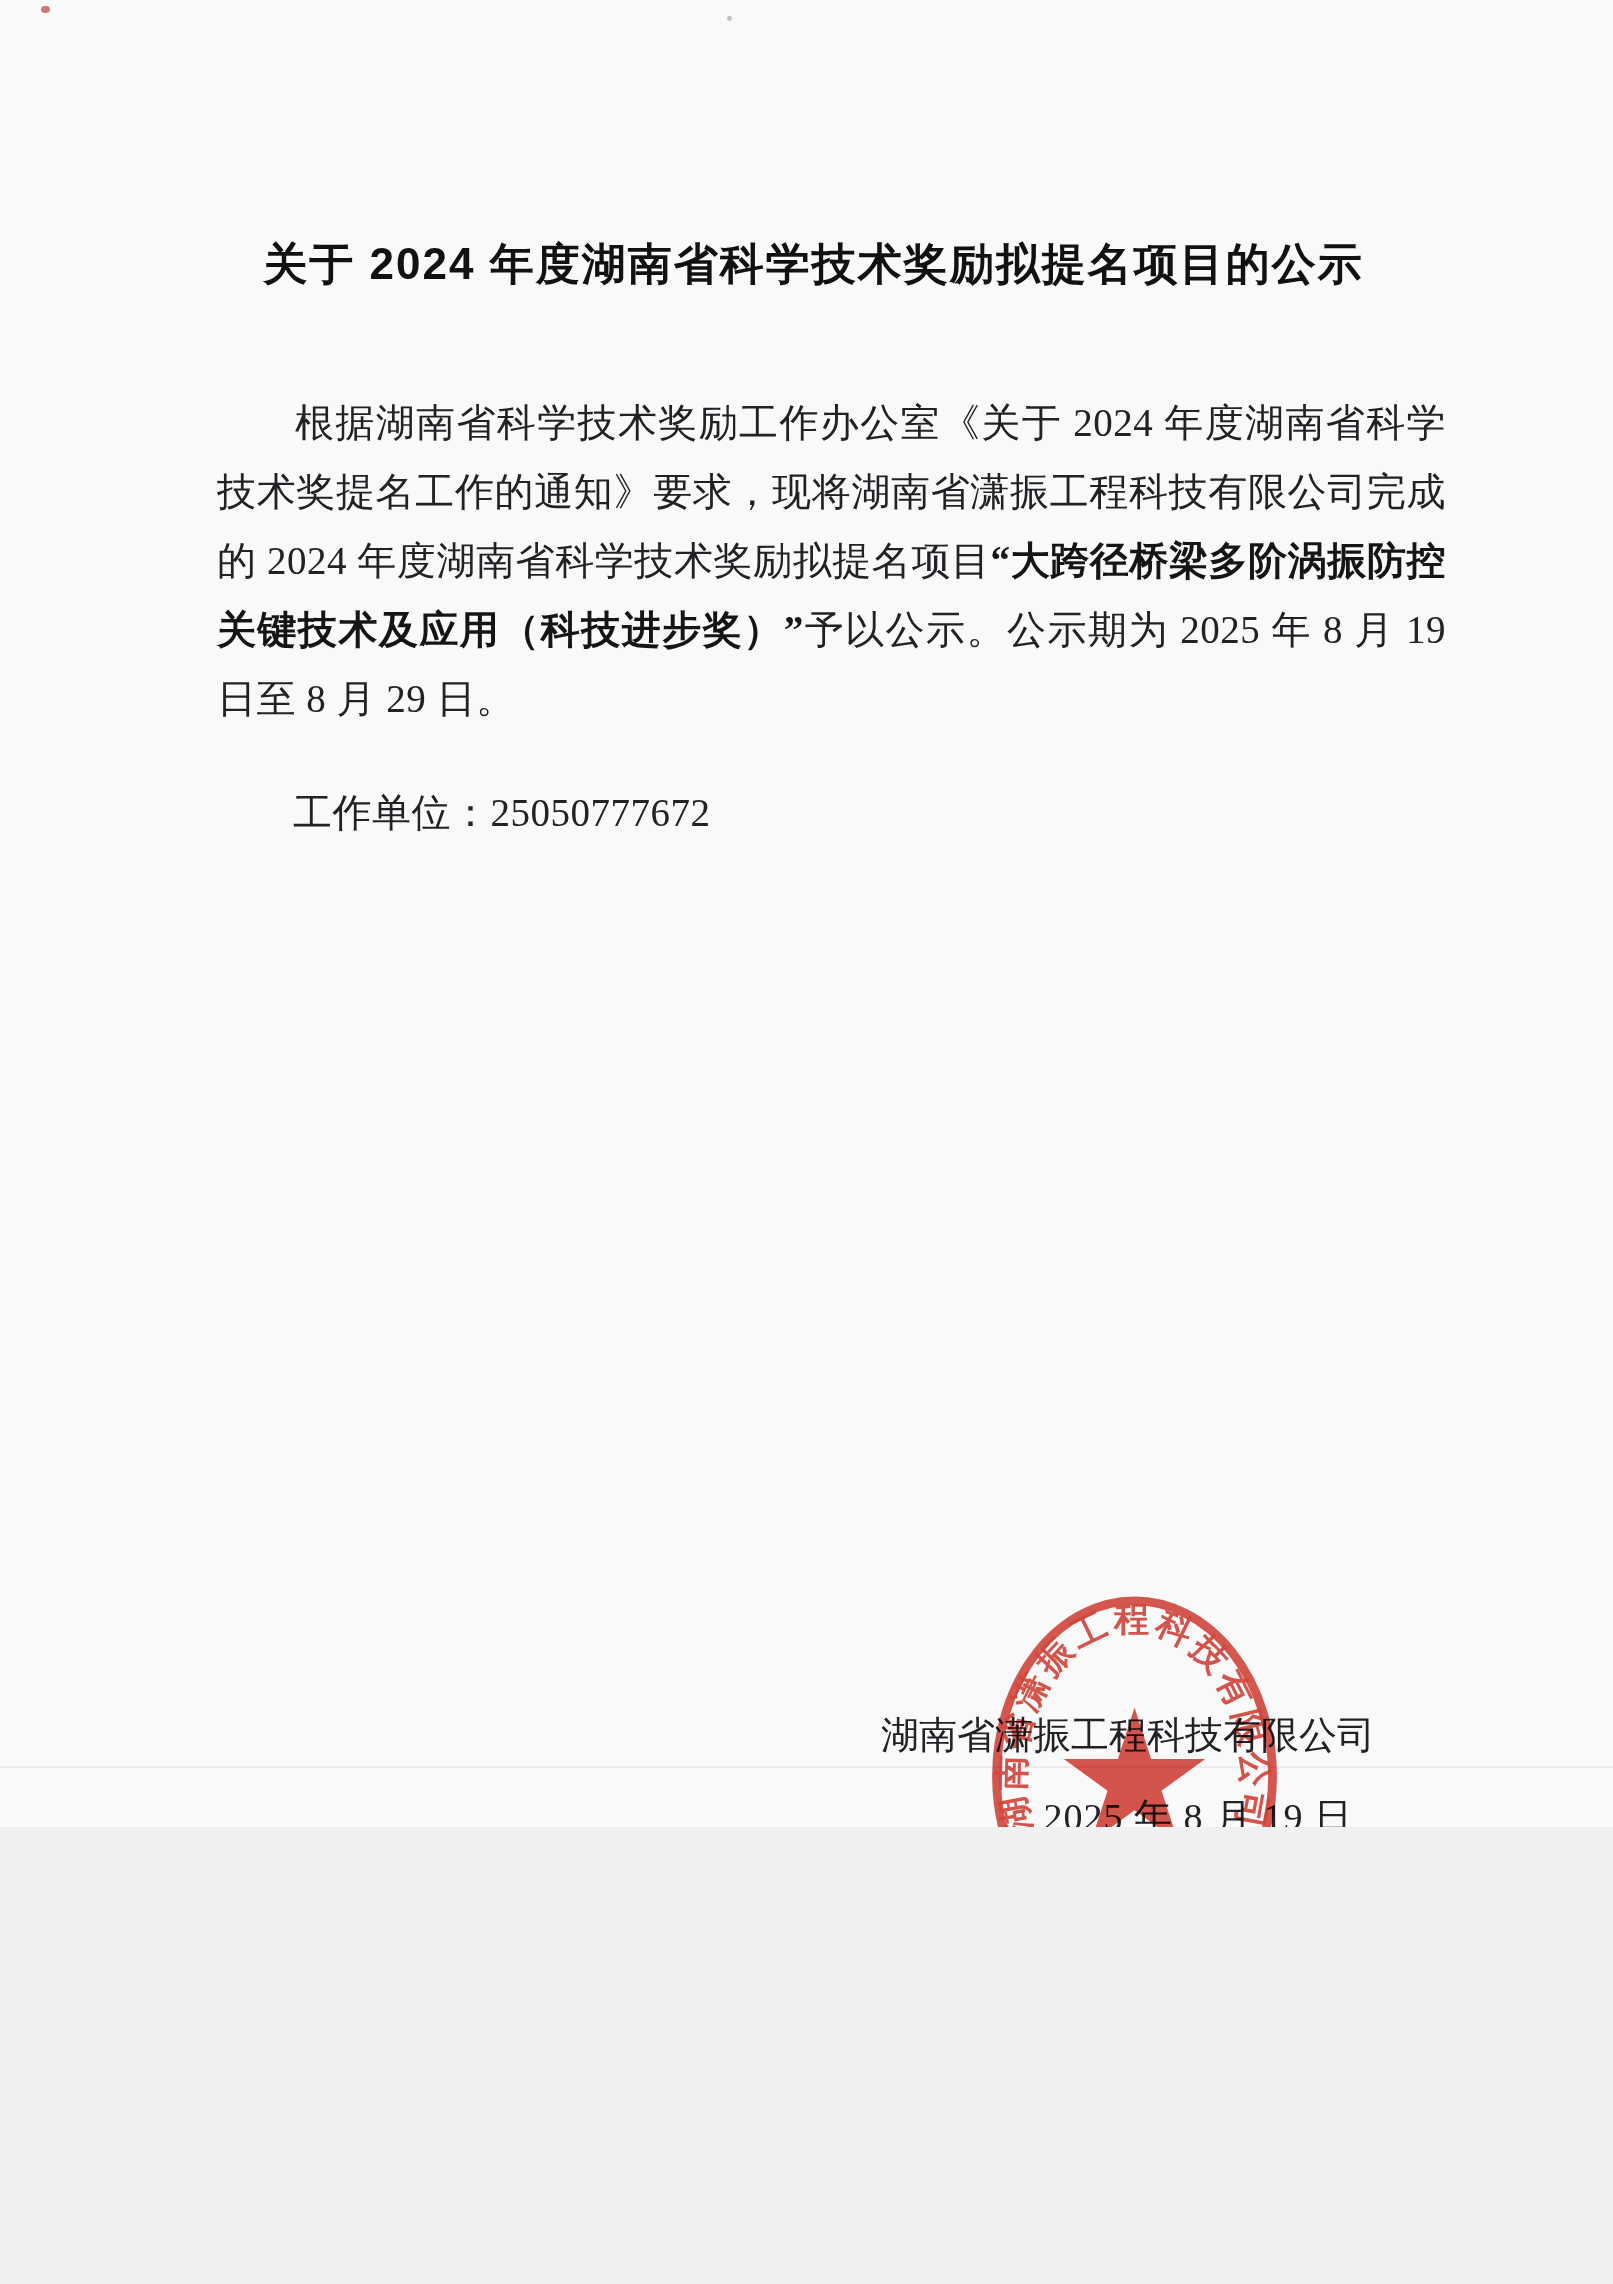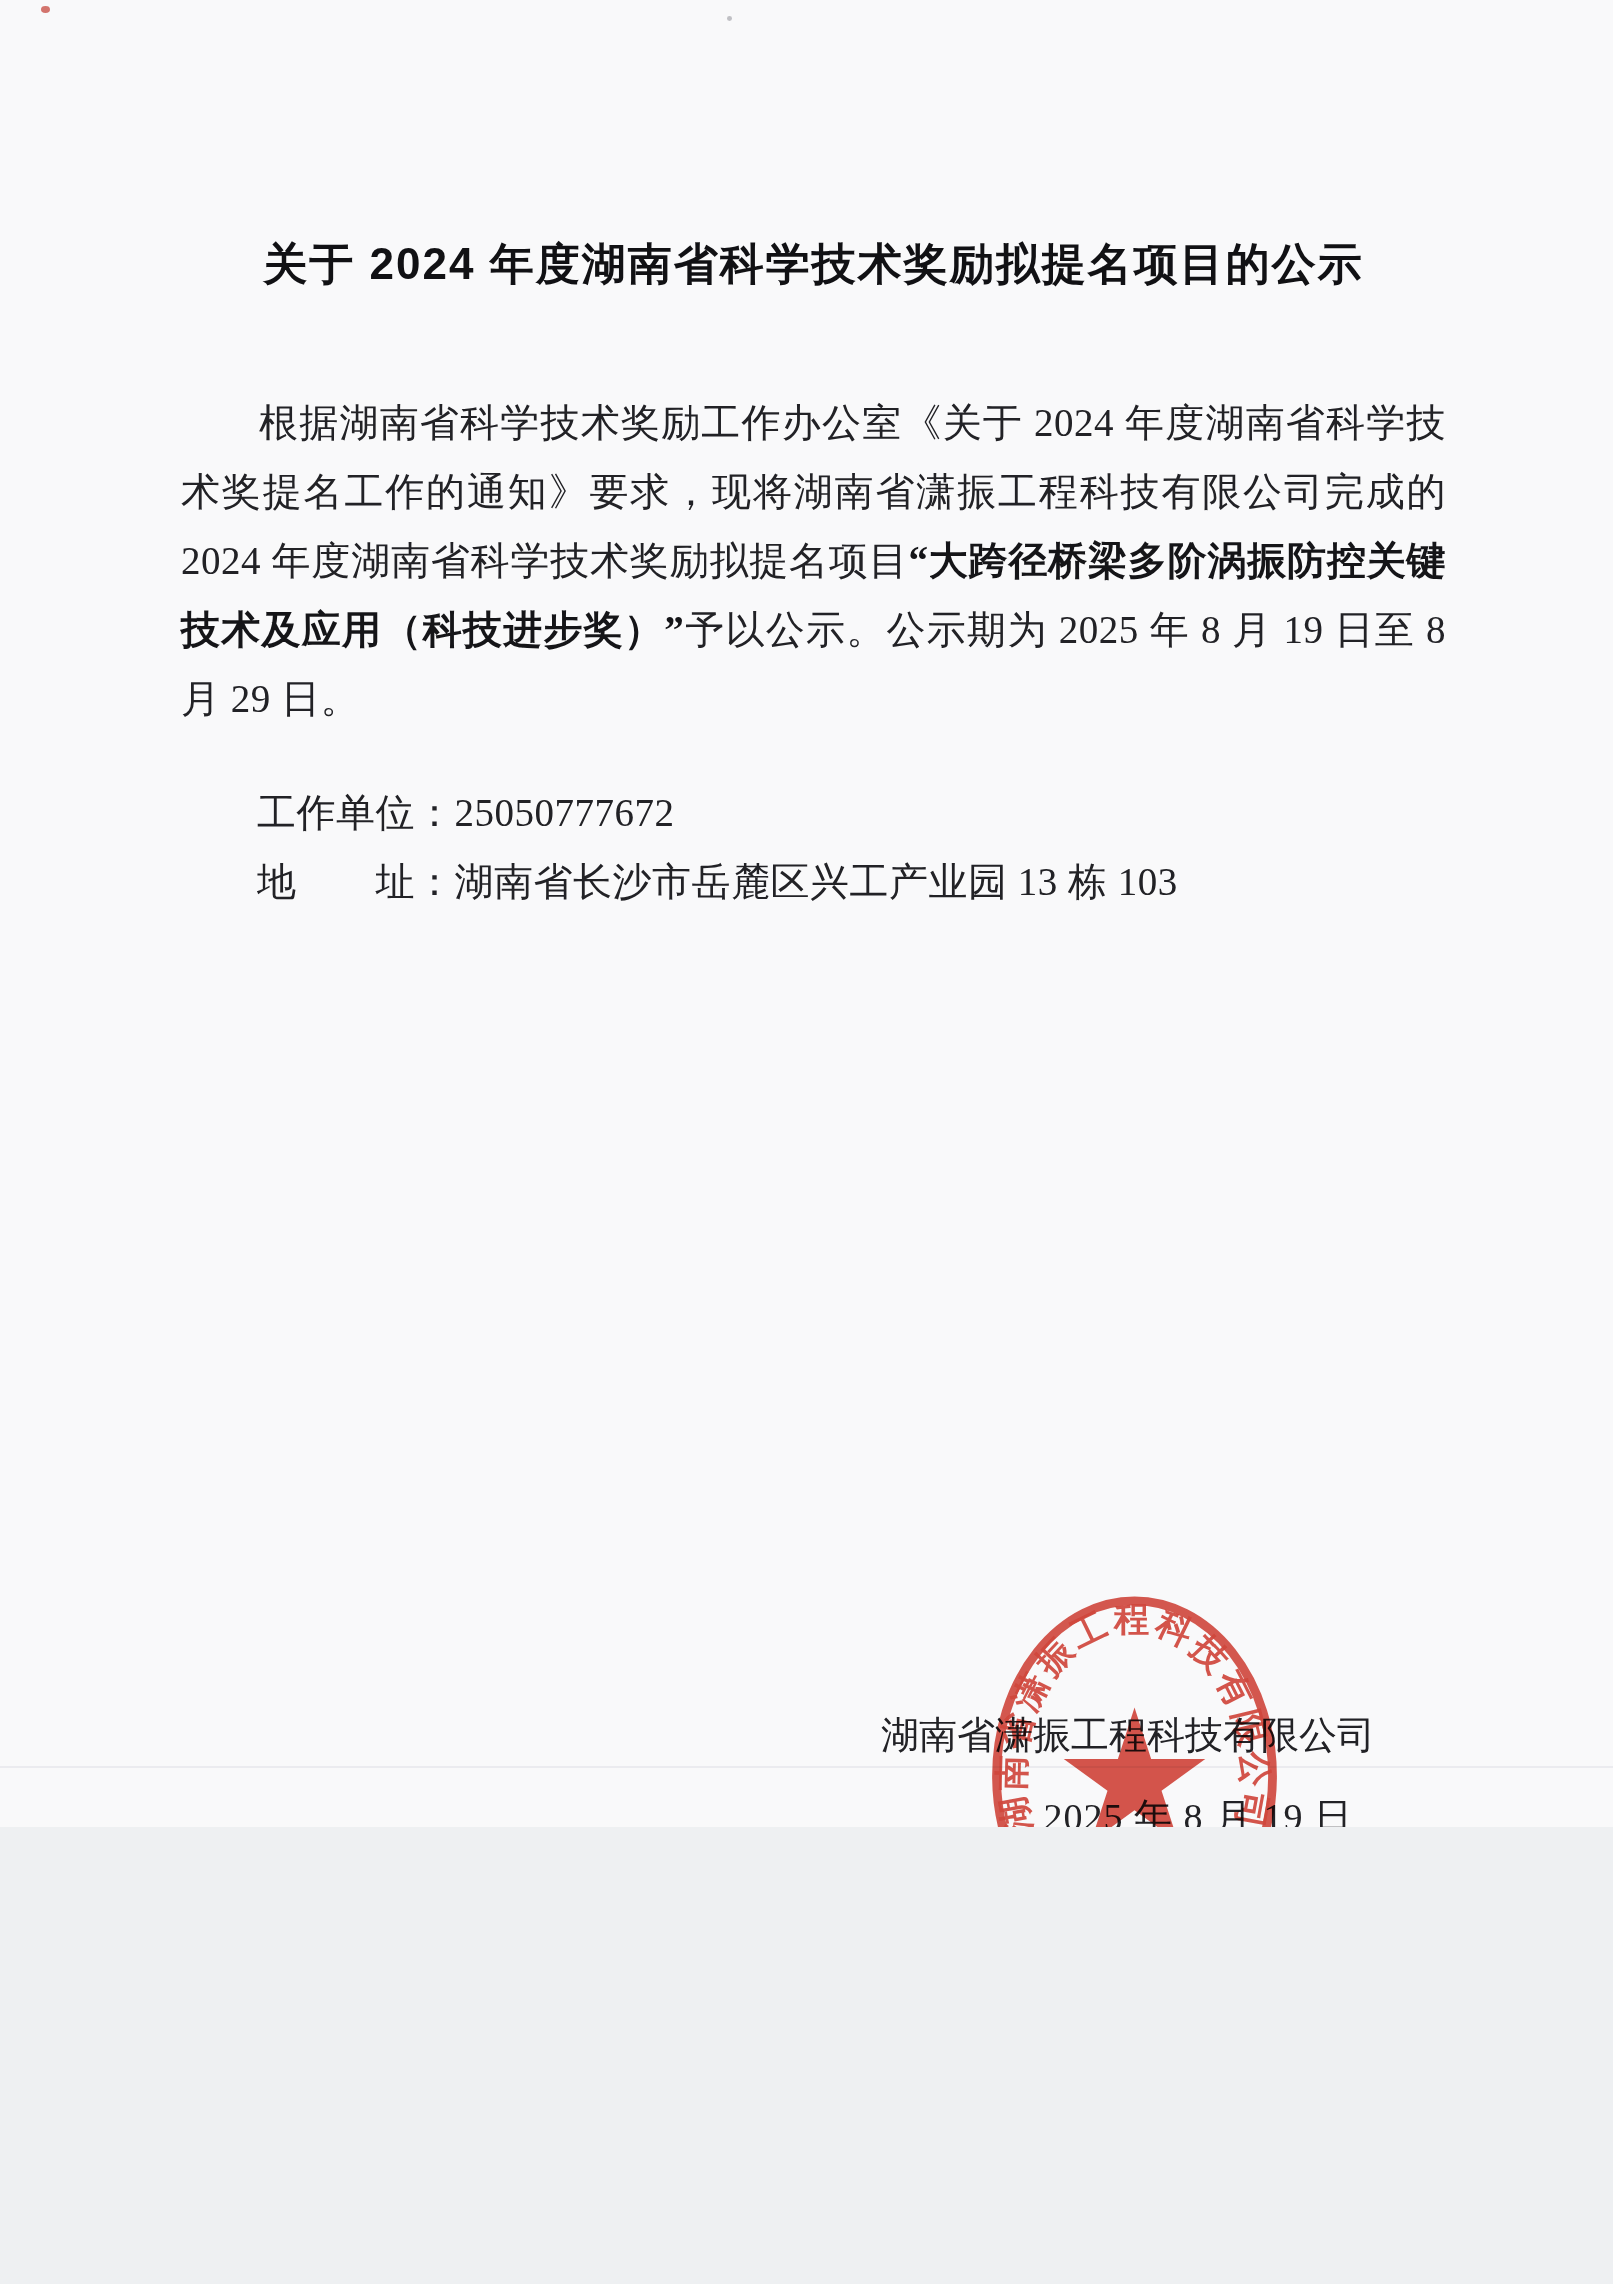--- a/index.html
+++ b/index.html
@@ -28,20 +28,21 @@
     line-height: 61px;
     color: #111114;
   }
   .body-text {
     margin-top: 94px;
     font-size: 39px;
     line-height: 69px;
     letter-spacing: 0.5px;
     text-align: justify;
     color: #222226;
+    margin-left: 36px;
   }
   .body-text p { margin: 0; text-indent: 2em; }
   .bold-seg { font-weight: bold; color: #151518; }
   .contacts { margin-top: 45px; padding-left: 76px; }
   .contact-line { font-size: 39px; line-height: 69px; letter-spacing: 0.5px; }
   .signature {
     position: absolute;
     top: 1710px; right: 238px;
     text-align: right;
     font-size: 38px;
@@ -73,21 +74,20 @@
   <div class="content">
 
     <div class="doc-title">关于 2024 年度湖南省科学技术奖励拟提名项目的公示</div>
 
     <div class="body-text">
       <p><span>根据湖南省科学技术奖励工作办公室《关于 2024 年度湖南省科学技术奖提名工作的通知》要求，现将湖南省潇振工程科技有限公司完成的 2024 年度湖南省科学技术奖励拟提名项目</span><span class="bold-seg">“大跨径桥梁多阶涡振防控关键技术及应用（科技进步奖）”</span><span>予以公示。公示期为 2025 年 8 月 19 日至 8 月 29 日。</span></p>
 
 
       <div class="contacts">
         <div class="contact-line"><span>工作单位：</span><span>25050777672</span></div>
-        <div class="contact-line"><span>地　　址：</span><span>湖南省长沙市岳麓区兴工产业园 13 栋 103</span></div>
       </div>
     </div>
   </div>
 
   <div class="signature">
     <div class="sig-company">湖南省潇振工程科技有限公司</div>
     <div class="sig-date">2025 年 8 月 19 日</div>
   </div>
 
   <svg class="stamp" viewBox="0 0 328 400" xmlns="http://www.w3.org/2000/svg">

